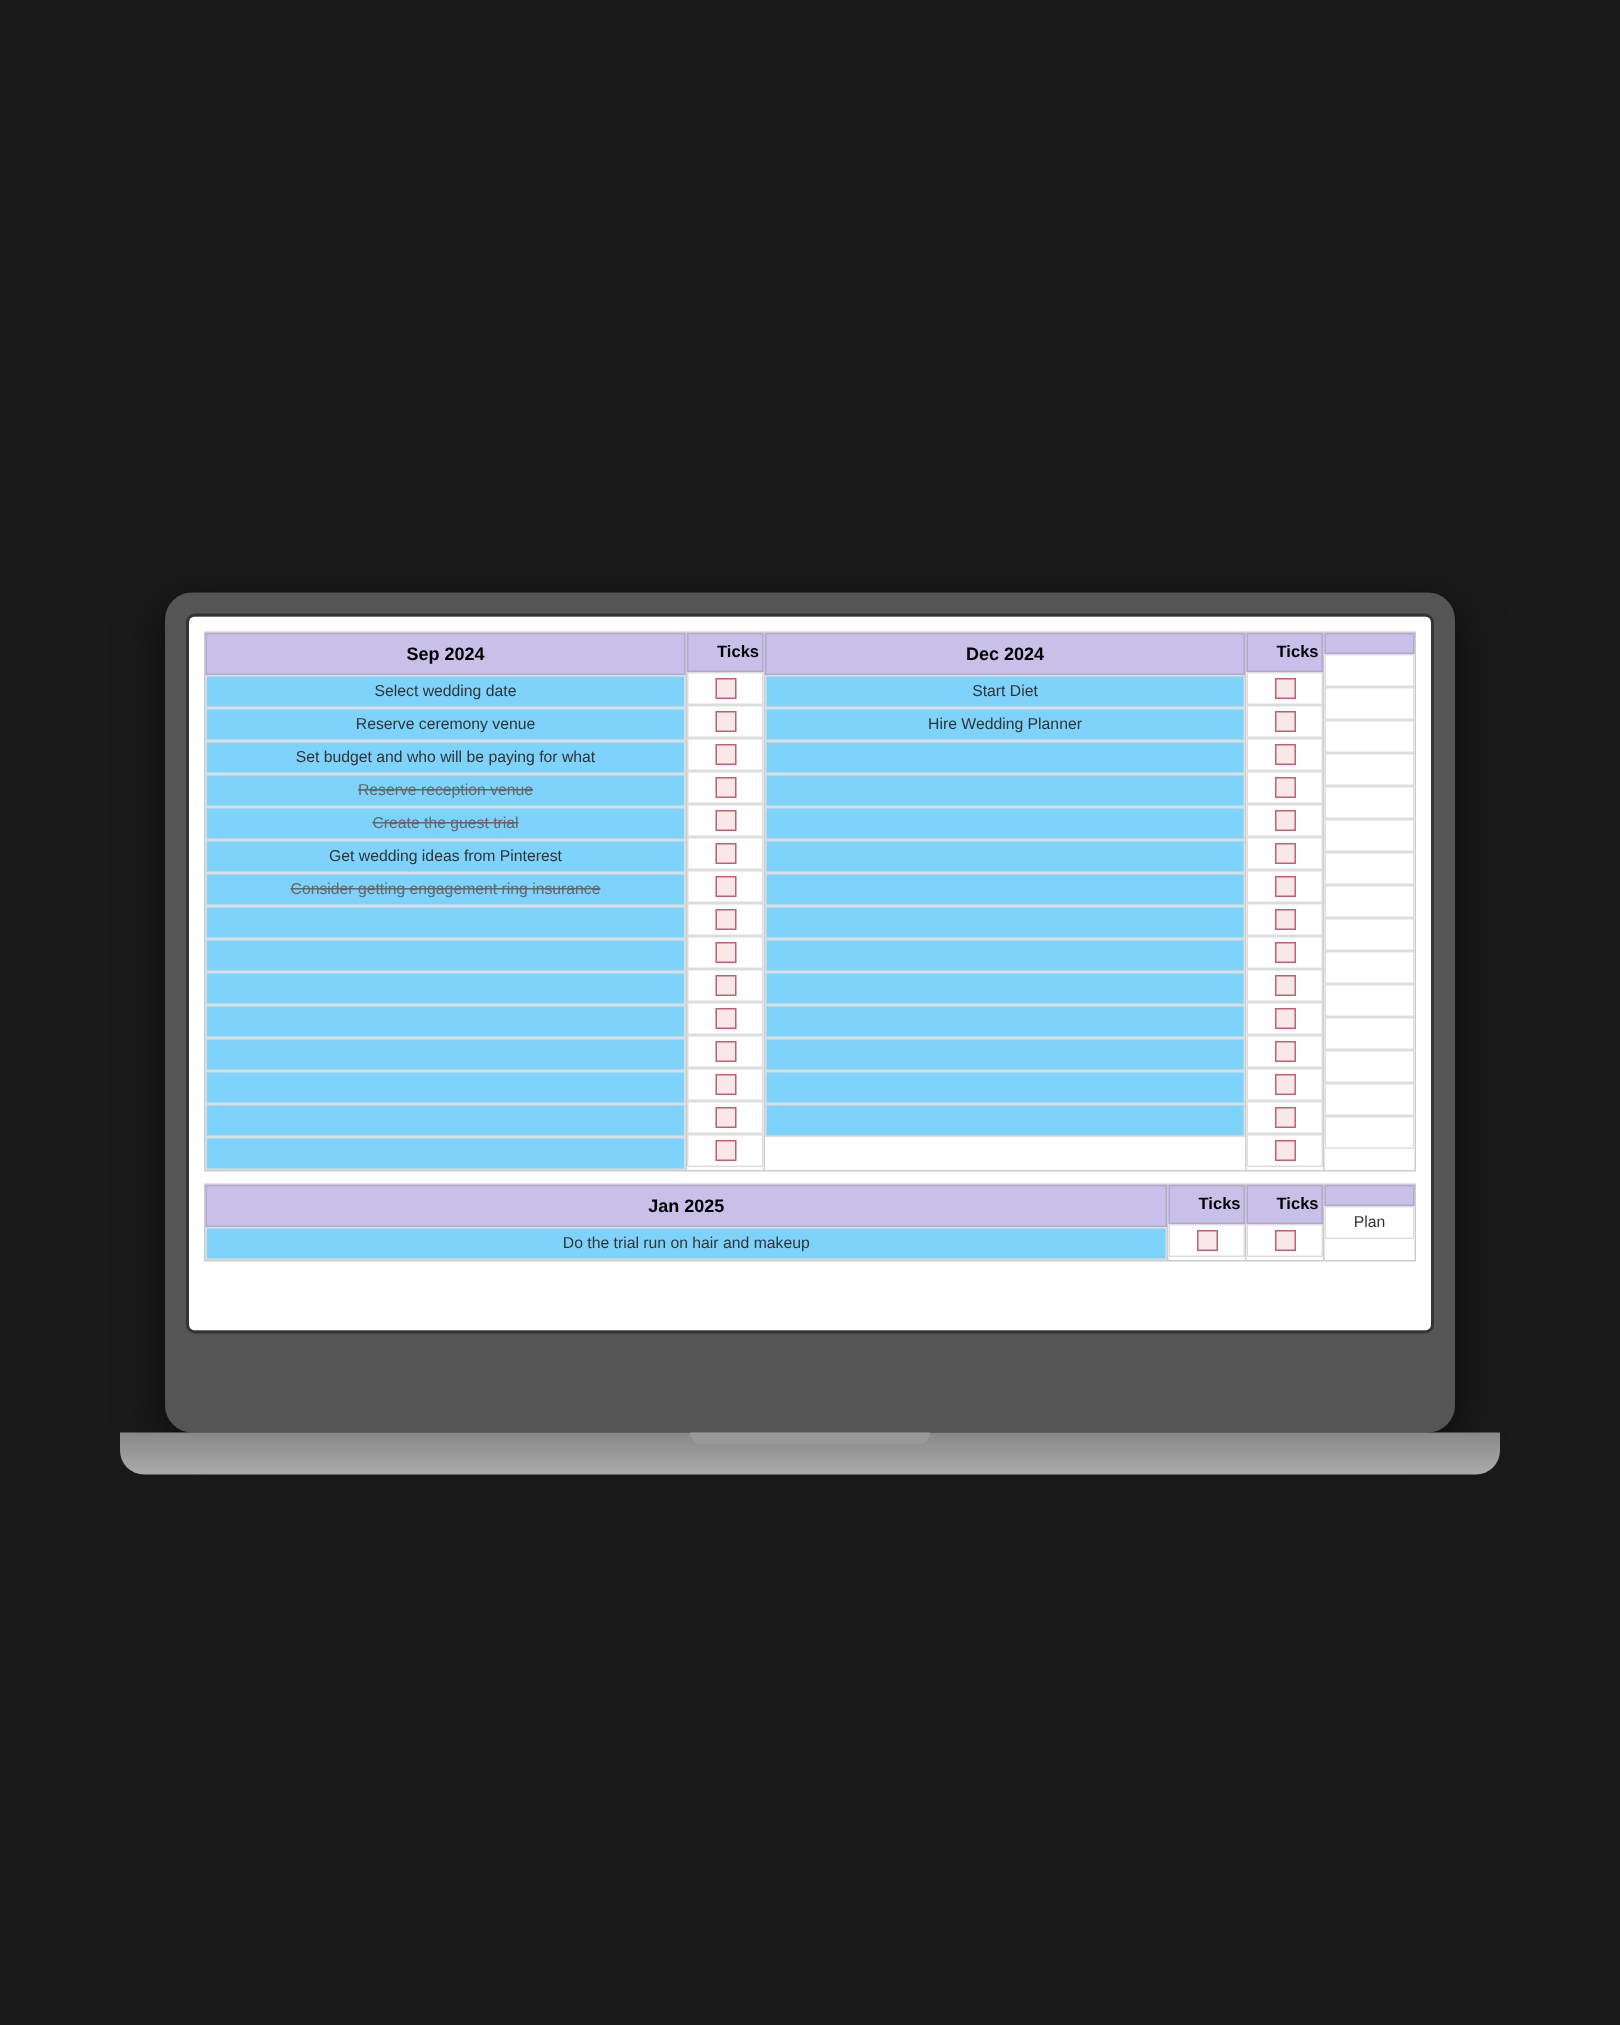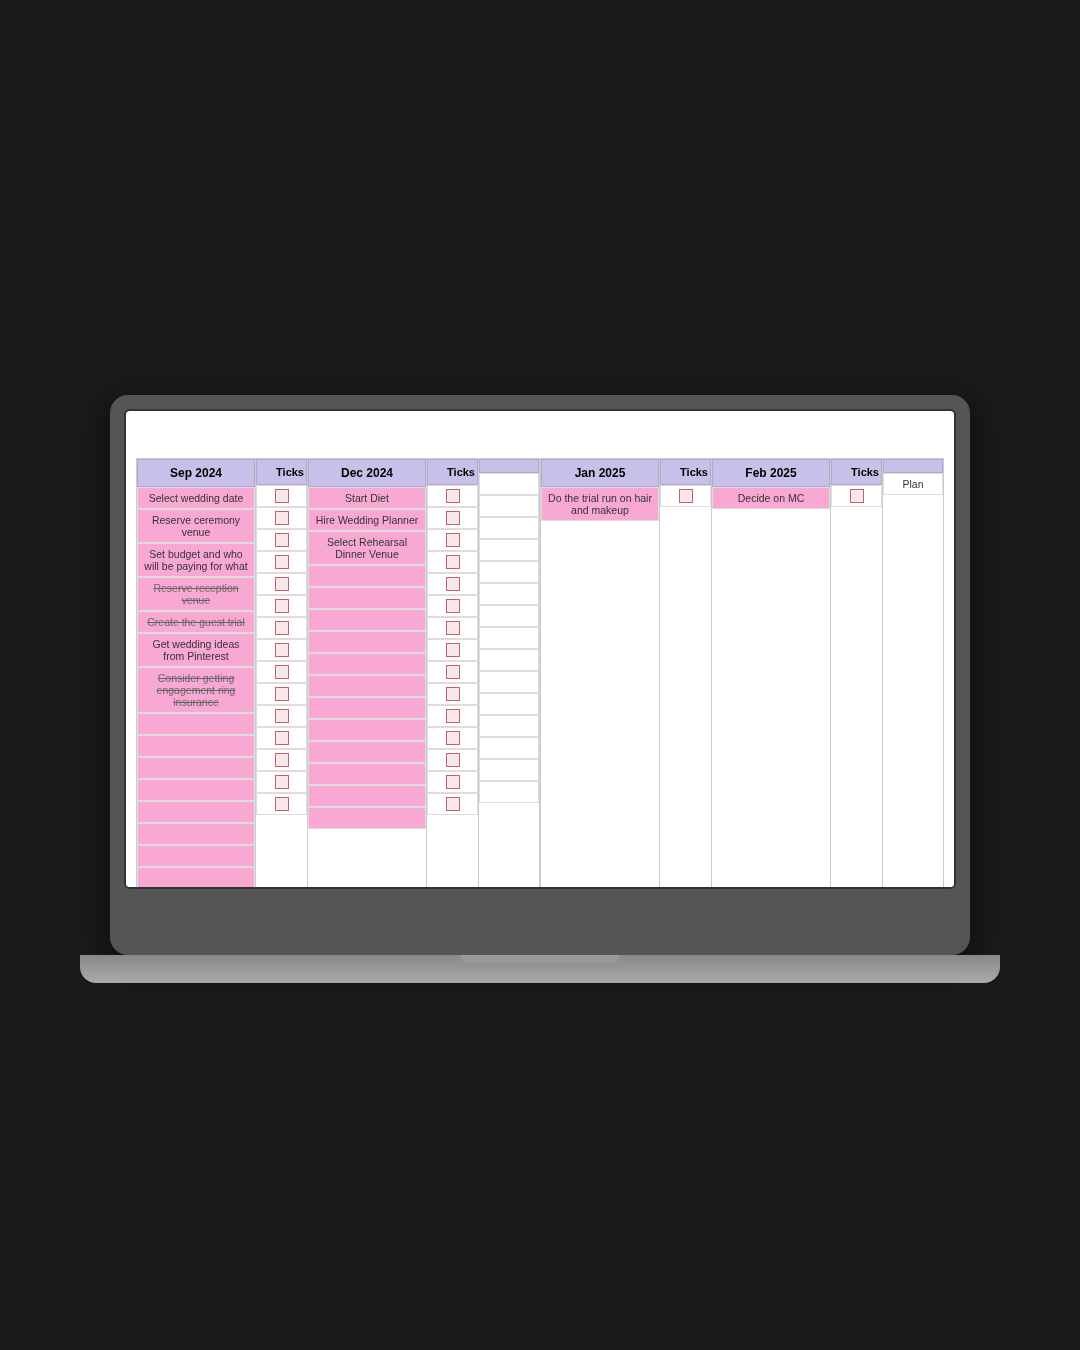--- a/index.html
+++ b/index.html
@@ -50,22 +50,22 @@
       background: #999;
       border-radius: 0 0 8px 8px;
       margin: 0 auto;
     }
 
     .spreadsheet {
       width: 100%;
       height: 100%;
       background: #fff;
       display: flex;
+      flex-direction: column;
       padding: 10px;
-      margin-top: 37px;
     }
 
     .header-cell {
       background: #c8c0e8;
       font-weight: bold;
       text-align: center;
       padding: 6px 4px;
       border: 1px solid #b0a8d0;
       font-size: 12px;
     }
@@ -79,21 +79,21 @@
       font-size: 11px;
     }
 
     .data-cell {
       padding: 4px 6px;
       border: 1px solid #ddd;
       text-align: center;
       min-height: 22px;
       font-size: 10.5px;
       color: #333;
-      background: #f9a8d4;
+      background: #7dd3fc;
     }
 
     .data-cell.strikethrough {
       text-decoration: line-through;
       color: #666;
     }
 
     .tick-cell {
       padding: 3px 2px;
       border: 1px solid #ddd;
@@ -198,21 +198,20 @@
             </div>
           <div class="tick-cell">
               <span class="checkbox"></span>
             </div>
         </div>
 
         <div style="flex:1; border-right:1px solid #ccc;">
           <div class="header-cell">Dec 2024</div>
           <div class="data-cell">Start Diet</div>
           <div class="data-cell">Hire Wedding Planner</div>
-          <div class="data-cell">Select Rehearsal Dinner Venue</div>
           <div class="data-cell"></div>
           <div class="data-cell"></div>
           <div class="data-cell"></div>
           <div class="data-cell"></div>
           <div class="data-cell"></div>
           <div class="data-cell"></div>
           <div class="data-cell"></div>
           <div class="data-cell"></div>
           <div class="data-cell"></div>
           <div class="data-cell"></div>
@@ -298,24 +297,20 @@
           <div class="data-cell">Do the trial run on hair and makeup</div>
         </div>
 
         <div style="width:52px; border-right:1px solid #ccc;">
           <div class="ticks-header">Ticks</div>
           <div class="tick-cell">
               <span class="checkbox"></span>
             </div>
         </div>
 
-        <div style="flex:1; border-right:1px solid #ccc;">
-          <div class="header-cell">Feb 2025</div>
-          <div class="data-cell">Decide on MC</div>
-        </div>
 
         <div style="width:52px; border-right:1px solid #ccc;">
           <div class="ticks-header">Ticks</div>
           <div class="tick-cell">
               <span class="checkbox"></span>
             </div>
         </div>
 
         <div style="width:60px;">
           <div class="header-cell" style="font-size:10px;"></div>

